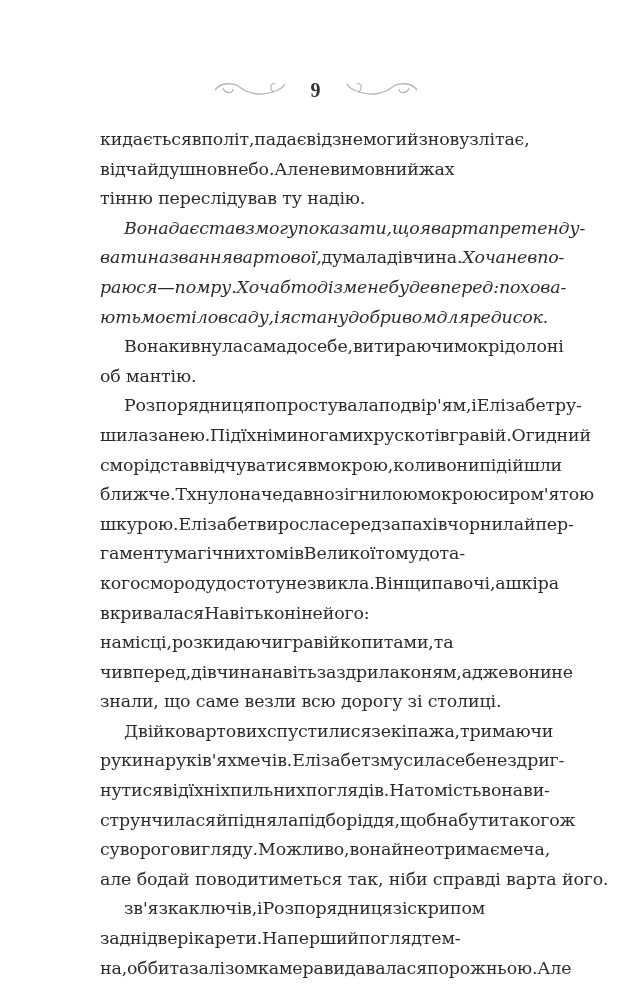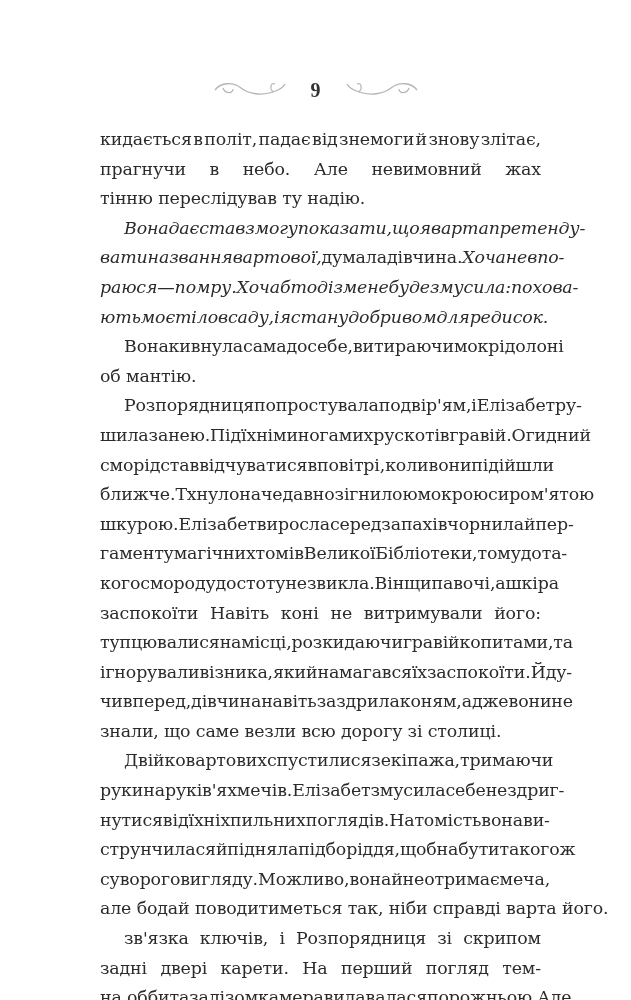--- a/index.html
+++ b/index.html
@@ -2,21 +2,21 @@
 <html><head>
 <meta charset="utf-8">
 <style>
   html, body { margin:0; padding:0; }
   body { width:631px; height:1000px; background:#ffffff; position:relative; overflow:hidden;
          font-family:"DejaVu Serif", "Liberation Serif", serif; color:#2b2b2b; }
   .header { position:absolute; top:72px; left:0; width:631px; height:36px; display:flex; justify-content:center; align-items:center; gap:22px; }
   .page-num { font-family:"Liberation Serif", serif; font-size:20px; font-weight:bold; color:#333; }
   .orn { width:78px; height:24px; }
   .text { position:absolute; top:125px; left:100px; width:441px; }
-  .line { height:29.6px; line-height:29.6px; font-size:17.4px; white-space:nowrap; display:flex; justify-content:space-between; letter-spacing:-0.15px; }
+  .line { height:29.6px; line-height:29.6px; font-size:17.4px; white-space:nowrap; display:flex; letter-spacing:-0.15px; }
   .line.last { justify-content:flex-start; }
   .line.indent { padding-left:24px; }
   .w { display:inline-block; }
   .it { font-style:italic; }
 </style>
 </head>
 <body>
 
 <div class="header">
   <svg class="orn" viewBox="0 0 78 24">
@@ -38,21 +38,21 @@
       <span class="w">в</span>
       <span class="w">політ,</span>
       <span class="w">падає</span>
       <span class="w">від</span>
       <span class="w">знемоги</span>
       <span class="w">й</span>
       <span class="w">знову</span>
       <span class="w">злітає,</span>
     </div>
     <div class="line">
-      <span class="w">прагнучи</span>
+      <span class="w">відчайдушно</span>
       <span class="w">в</span>
       <span class="w">небо.</span>
       <span class="w">Але</span>
       <span class="w">невимовний</span>
       <span class="w">жах</span>
     </div>
     <div class="line last">
       <span class="w">тінню&nbsp;</span>
       <span class="w">переслідував&nbsp;</span>
       <span class="w">ту&nbsp;</span>
@@ -83,21 +83,21 @@
     <div class="line">
       <span class="w it">раюся</span>
       <span class="w it">—</span>
       <span class="w it">помру.</span>
       <span class="w it">Хоча</span>
       <span class="w it">б</span>
       <span class="w it">тоді</span>
       <span class="w it">з</span>
       <span class="w it">мене</span>
       <span class="w it">буде</span>
-      <span class="w it">змусила:</span>
+      <span class="w it">вперед:</span>
       <span class="w it">похова-</span>
     </div>
     <div class="line">
       <span class="w it">ють</span>
       <span class="w it">моє</span>
       <span class="w it">тіло</span>
       <span class="w it">в</span>
       <span class="w it">саду,</span>
       <span class="w it">і</span>
       <span class="w it">я</span>
@@ -137,21 +137,21 @@
       <span class="w">ногами</span>
       <span class="w">хрускотів</span>
       <span class="w">гравій.</span>
       <span class="w">Огидний</span>
     </div>
     <div class="line">
       <span class="w">сморід</span>
       <span class="w">став</span>
       <span class="w">відчуватися</span>
       <span class="w">в</span>
-      <span class="w">повітрі,</span>
+      <span class="w">мокрою,</span>
       <span class="w">коли</span>
       <span class="w">вони</span>
       <span class="w">підійшли</span>
     </div>
     <div class="line">
       <span class="w">ближче.</span>
       <span class="w">Тхнуло</span>
       <span class="w">наче</span>
       <span class="w">давно</span>
       <span class="w">зігнилою</span>
@@ -166,62 +166,50 @@
       <span class="w">запахів</span>
       <span class="w">чорнила</span>
       <span class="w">й</span>
       <span class="w">пер-</span>
     </div>
     <div class="line">
       <span class="w">гаменту</span>
       <span class="w">магічних</span>
       <span class="w">томів</span>
       <span class="w">Великої</span>
-      <span class="w">Бібліотеки,</span>
       <span class="w">тому</span>
       <span class="w">до</span>
       <span class="w">та-</span>
     </div>
     <div class="line">
       <span class="w">кого</span>
       <span class="w">смороду</span>
       <span class="w">достоту</span>
       <span class="w">не</span>
       <span class="w">звикла.</span>
       <span class="w">Він</span>
       <span class="w">щипав</span>
       <span class="w">очі,</span>
       <span class="w">а</span>
       <span class="w">шкіра</span>
     </div>
     <div class="line">
-      <span class="w">заспокоїти</span>
+      <span class="w">вкривалася</span>
       <span class="w">Навіть</span>
       <span class="w">коні</span>
       <span class="w">не</span>
-      <span class="w">витримували</span>
       <span class="w">його:</span>
     </div>
     <div class="line">
-      <span class="w">тупцювалися</span>
       <span class="w">на</span>
       <span class="w">місці,</span>
       <span class="w">розкидаючи</span>
       <span class="w">гравій</span>
       <span class="w">копитами,</span>
       <span class="w">та</span>
-    </div>
-    <div class="line">
-      <span class="w">ігнорували</span>
-      <span class="w">візника,</span>
-      <span class="w">який</span>
-      <span class="w">намагався</span>
-      <span class="w">їх</span>
-      <span class="w">заспокоїти.</span>
-      <span class="w">Йду-</span>
     </div>
     <div class="line">
       <span class="w">чи</span>
       <span class="w">вперед,</span>
       <span class="w">дівчина</span>
       <span class="w">навіть</span>
       <span class="w">заздрила</span>
       <span class="w">коням,</span>
       <span class="w">адже</span>
       <span class="w">вони</span>

